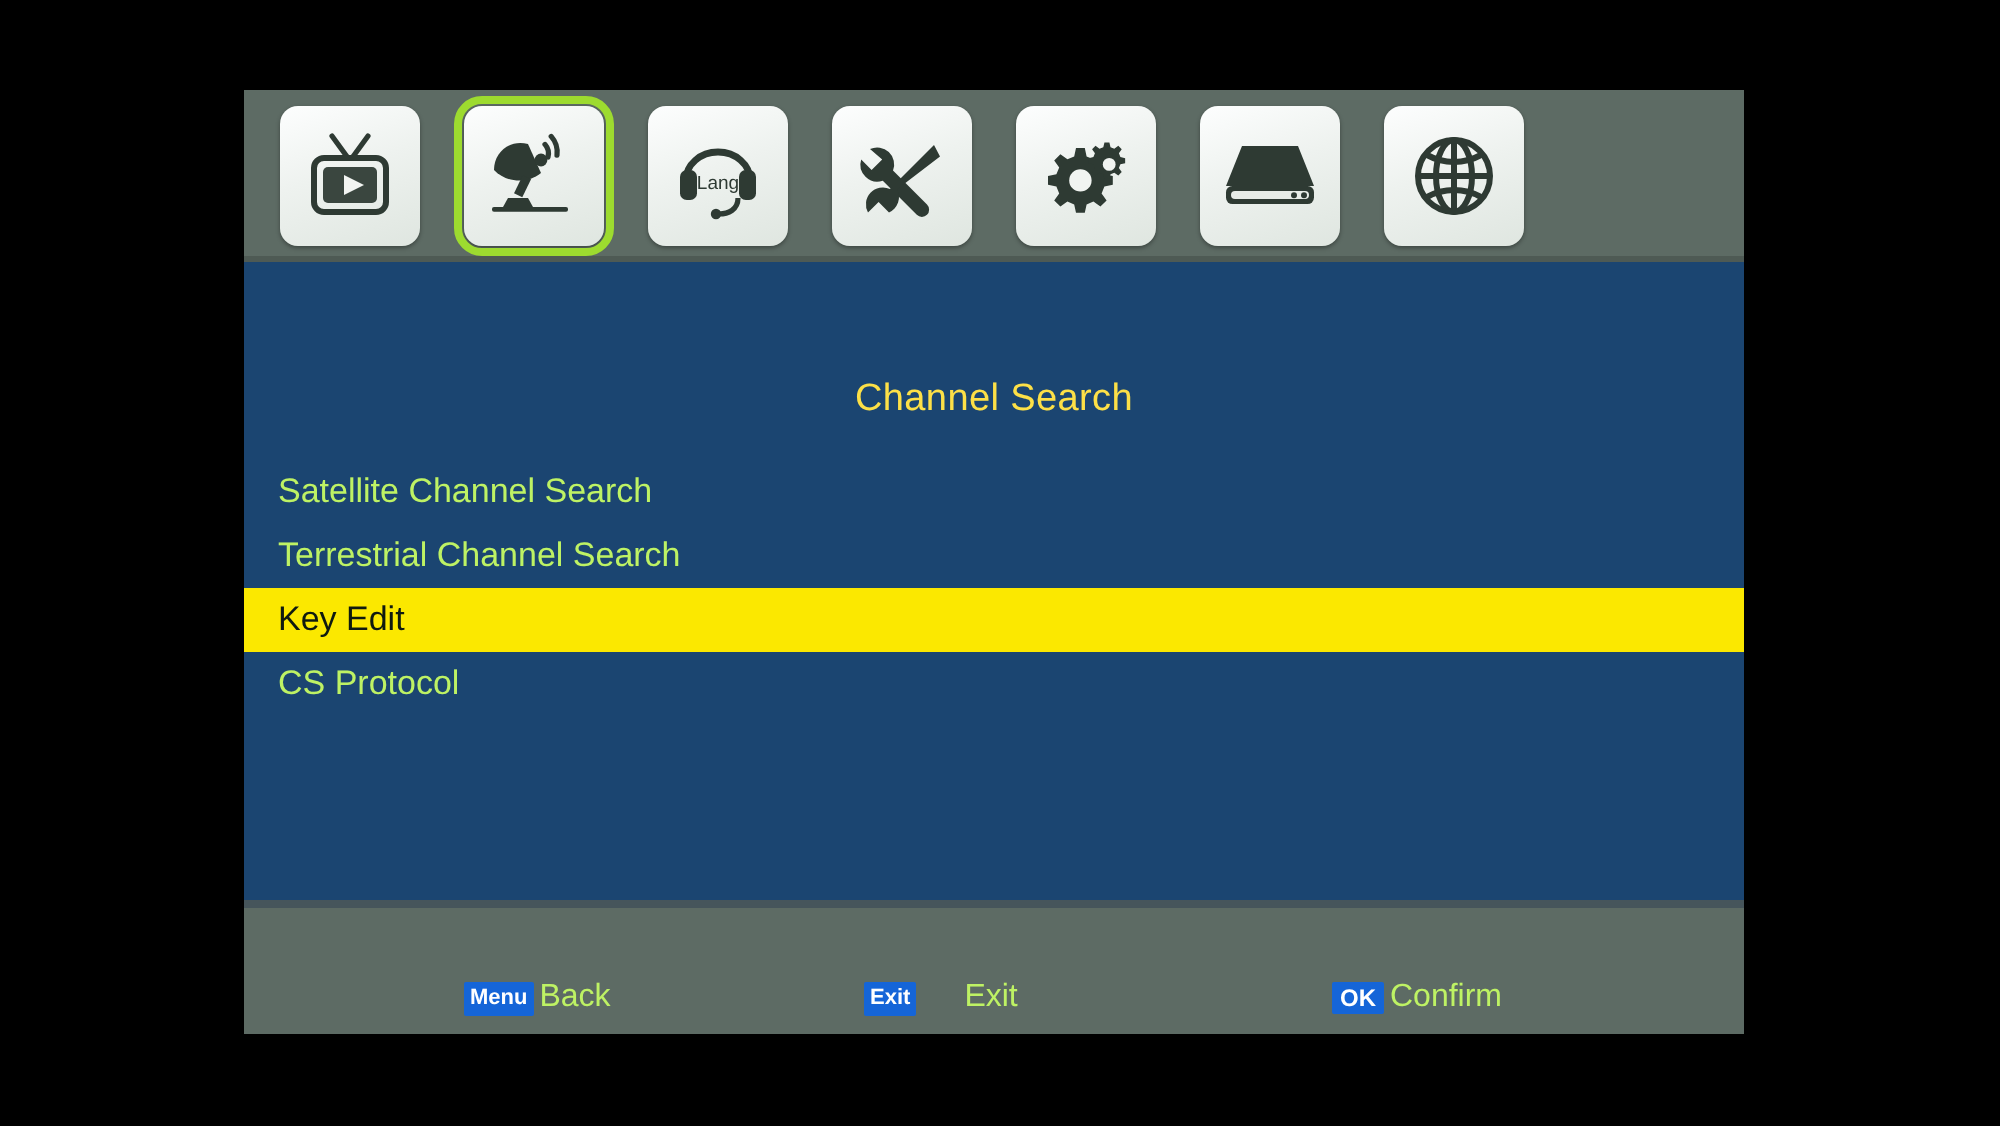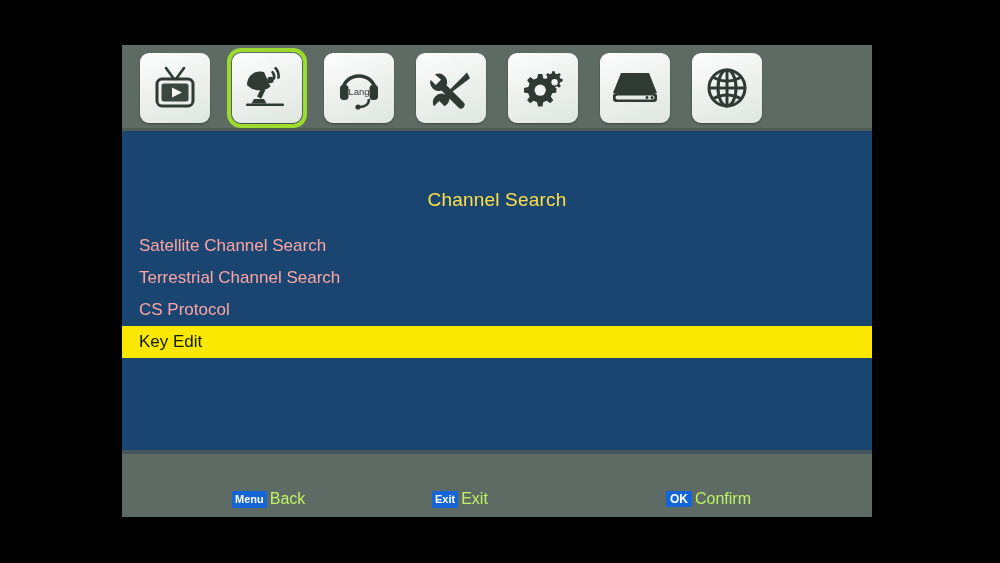--- a/index.html
+++ b/index.html
@@ -100,21 +100,21 @@
   #menu-list {
     position: absolute;
     top: 99px;
     left: 0;
     width: 750px;
   }
   .menu-row {
     height: 32px;
     line-height: 32px;
     padding-left: 17px;
-    color: #fca5a5;
+    color: #bef264;
     font-size: 17px;
     box-sizing: border-box;
     white-space: nowrap;
   }
   .menu-row.highlight {
     background: #fbe800;
     color: #0f1a10;
   }
 
   
@@ -151,21 +151,21 @@
     font-weight: bold;
     display: inline-block;
   }
   .hint .key.ok { font-size: 12px; padding: 0px 4px; line-height: 16px; }
   .hint .lbl {
     color: #bef264;
     font-size: 16px;
     margin-left: 3px;
   }
   #hint-back { left: 78px; }
-  #hint-exit { left: 278px; }
+  #hint-exit { left: 278px; gap: 21px; }
   #hint-ok   { left: 472px; margin-left: 40px; }
 </style>
 </head>
 <body>
 
 <div id="screen">
 
   <div id="osd">
 
     <div id="iconbar">
@@ -268,22 +268,22 @@
       </div>
     </div>
 
     <div id="panel">
 
       <div id="panel-title">Channel Search</div>
 
       <div id="menu-list">
         <div class="menu-row">Satellite Channel Search</div>
         <div class="menu-row">Terrestrial Channel Search</div>
+        <div class="menu-row highlight">Key Edit</div>
         <div class="menu-row">CS Protocol</div>
-        <div class="menu-row highlight">Key Edit</div>
       </div>
     </div>
 
     <div id="hintbar">
 
       <div class="hint" id="hint-back">
         <span class="key">Menu</span>
         <span class="lbl">Back</span>
       </div>
 

